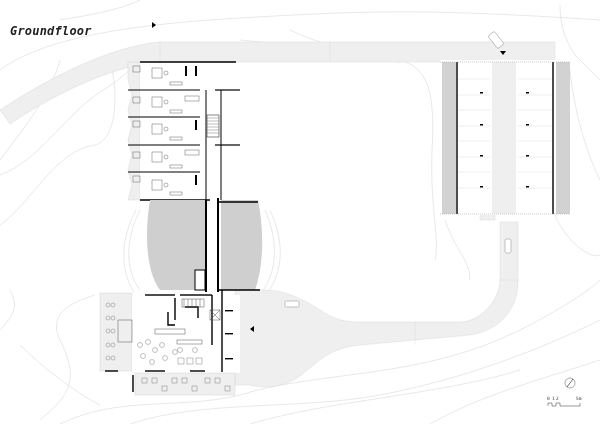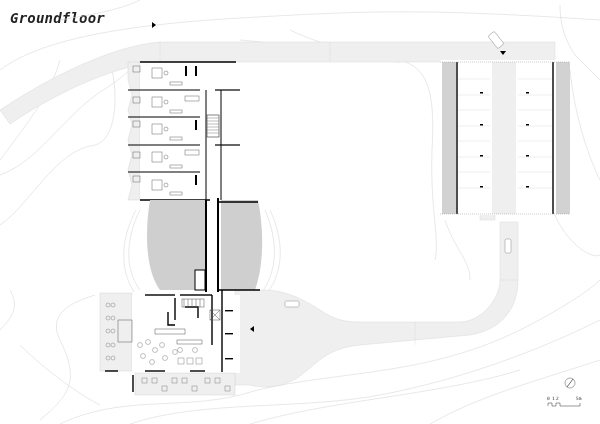--- a/index.html
+++ b/index.html
@@ -1,17 +1,17 @@
 <!DOCTYPE html>
 <html><head>
 <meta charset="utf-8">
 <style>
   html, body { margin:0; padding:0; background:#ffffff; }
   body { width:600px; height:424px; position:relative; overflow:hidden; font-family:"DejaVu Sans Mono", monospace; }
-  .plan-title { position:absolute; left:10px; top:10px; font-size:14px; font-style:italic; font-weight:bold; color:#222; letter-spacing:0.2px;text-align:center; }
+  .plan-title { position:absolute; left:10px; top:24px; font-size:12px; font-style:italic; font-weight:bold; color:#222; letter-spacing:0.2px;text-align:center; }
   svg.plan { position:absolute; left:0; top:0; }
   .scale-text { font-family:"DejaVu Sans Mono", monospace; font-size:4.5px; fill:#333; }
 </style>
 </head>
 <body>
 
 <div class="plan-title">Groundfloor</div>
 
 <svg class="plan" width="600" height="424" viewBox="0 0 600 424">
 

